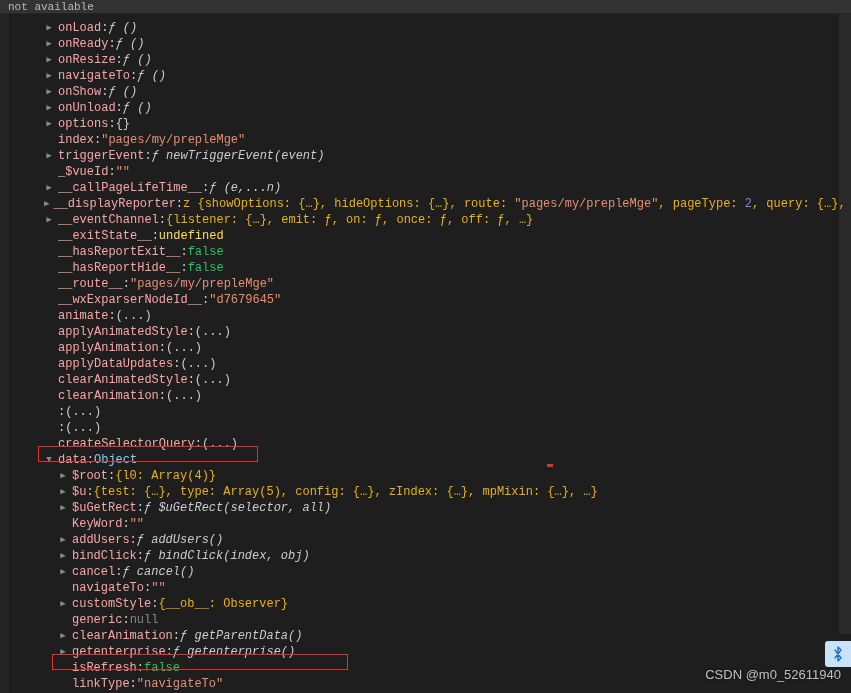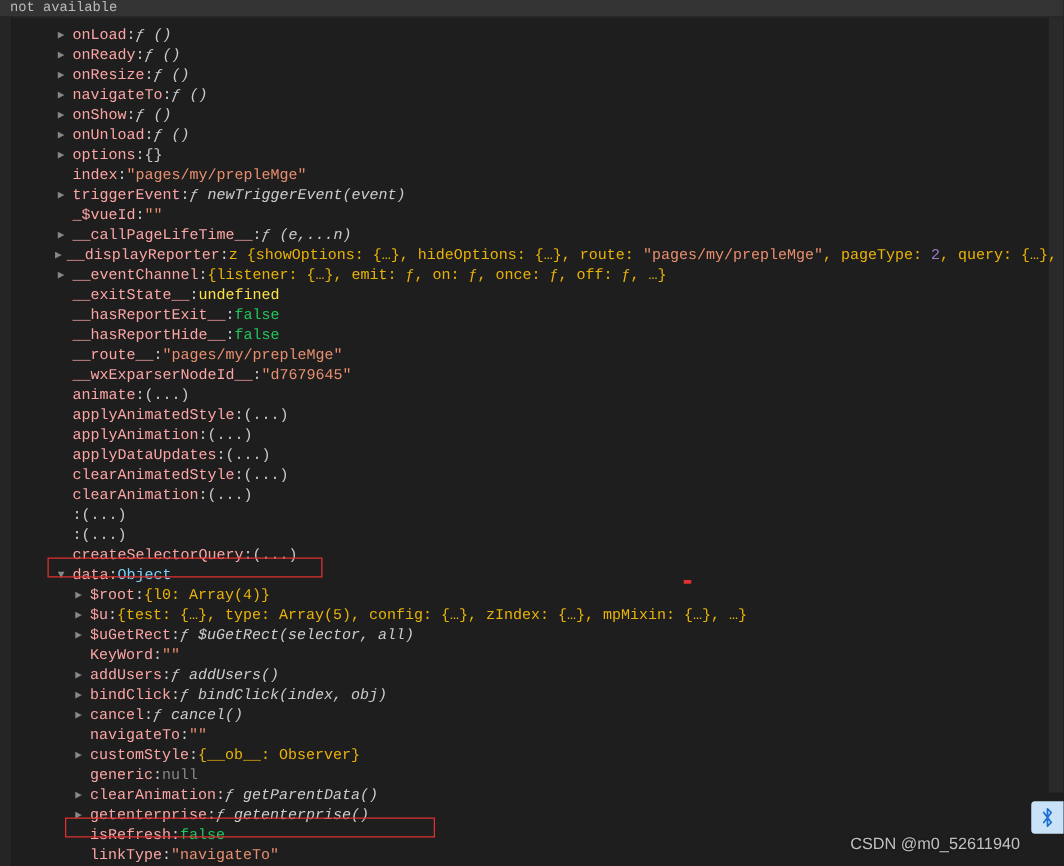--- a/index.html
+++ b/index.html
@@ -66,21 +66,21 @@
     .preview { color: #eab308; }
     .i1 { padding-left: 14px; }
     .redbox {
       position: absolute;
       border: 1.5px solid #e03030;
       pointer-events: none;
       background: transparent;
     }
     .watermark {
       position: absolute;
-      right: 35px;
+      right: 10px;
       bottom: 10px;
       color: #dddddd;
       font-size: 13px;
       font-family: Arial, sans-serif;
       opacity: 0.85;
       text-shadow: 0 0 3px rgba(0,0,0,0.6);
       margin-top: 37px;
     }
     .bt-badge {
       position: absolute;

